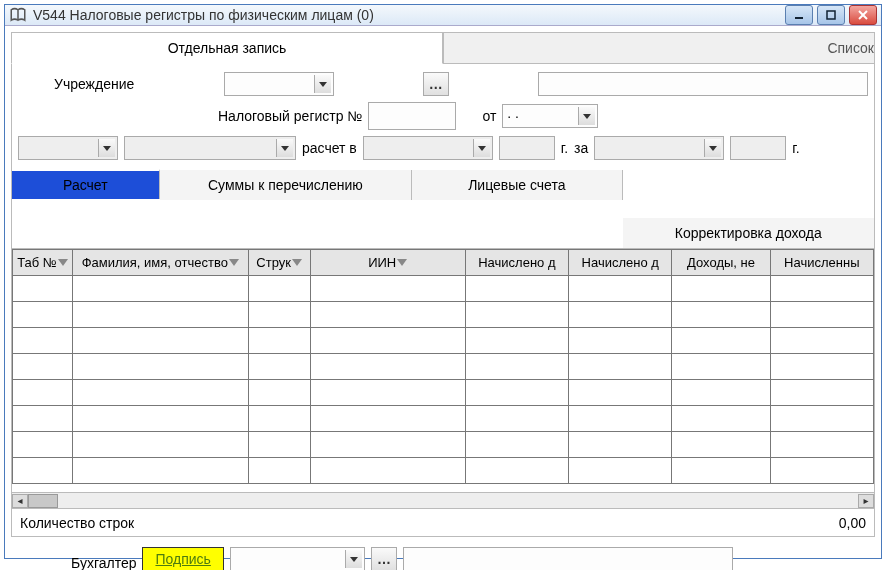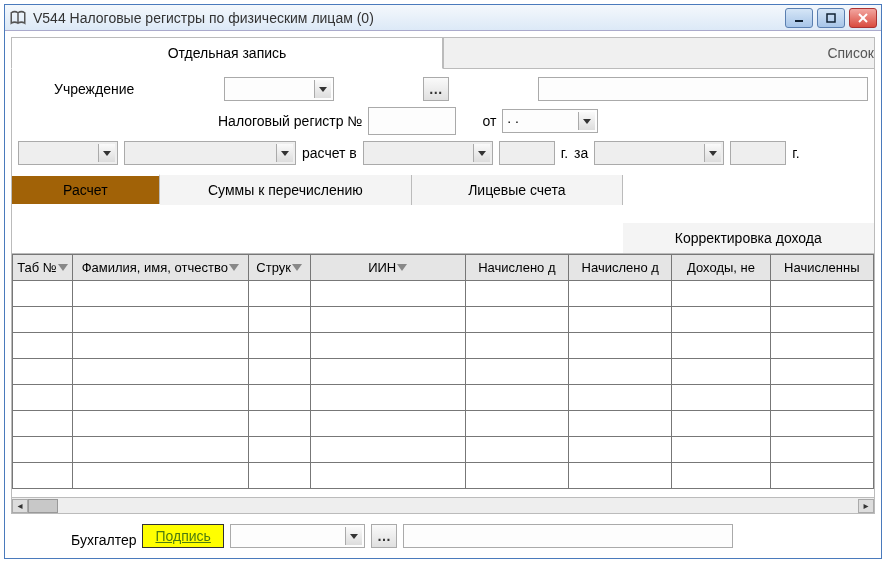--- a/index.html
+++ b/index.html
@@ -139,21 +139,21 @@
   .subtab {
     flex: 1;
     height: 30px;
     display: flex;
     align-items: center; justify-content: center;
     border-right: 1px solid #bbb;
     background: #f4f4f4;
   }
   .subtab:last-child { border-right: none; margin-top: 48px; }
   .subtab.active {
-    background: #a16207;
+    background: #1d4ed8;
     border-top: 2px solid #fff;
     margin-top: -1px;
   }
   .grid-wrap {
     border: 1px solid #bbb;
     border-top: none;
     height: 260px;
     overflow: hidden;
     position: relative;
     background: #fff;
@@ -450,20 +450,24 @@
       </table>
       <div class="hscroll">
         <div class="arrow">◂</div>
         <div class="track">
           <div class="thumb"></div>
         </div>
         <div class="arrow">▸</div>
       </div>
     </div>
 
+    <div class="summary-row">
+      <span>Количество строк</span>
+      <span>0,00</span>
+    </div>
 
     <div class="footer-row">
       <span class="lbl">Бухгалтер</span>
       <div class="sign-btn">
         <span>Подпись</span>
       </div>
       <div class="combo" style="width:135px;">
           <span class="caret"></span>
         </div>
       <div class="sq-btn">

